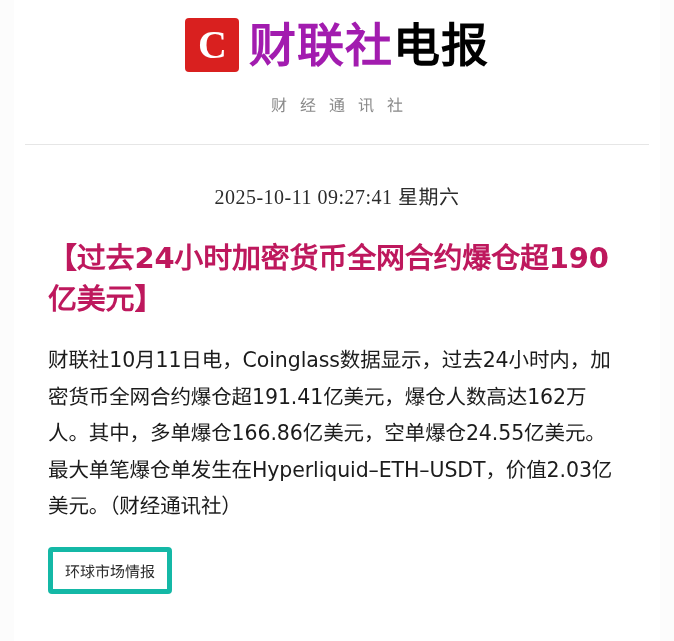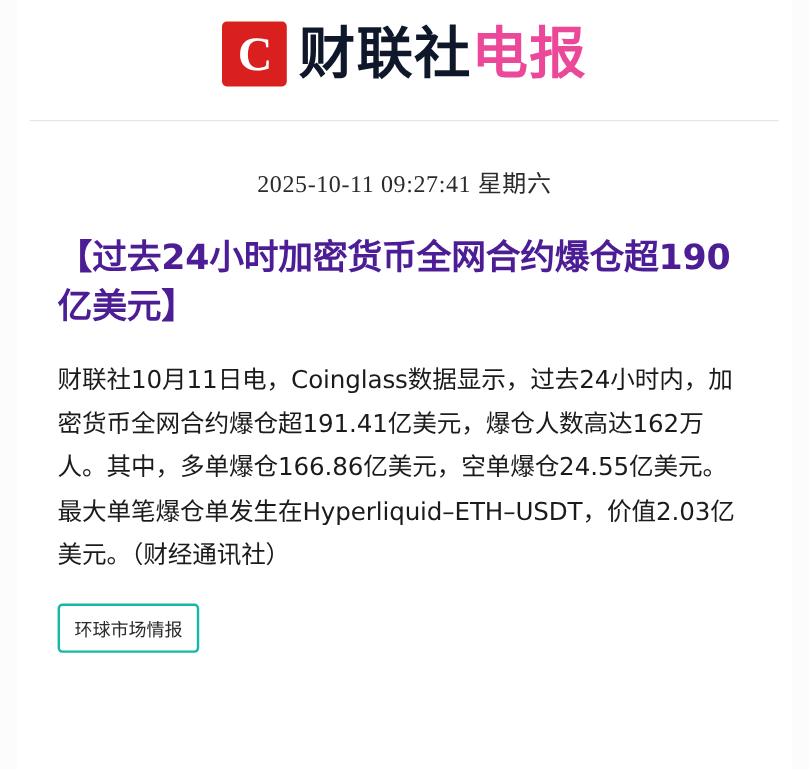--- a/index.html
+++ b/index.html
@@ -56,22 +56,22 @@
   }
   .logo-text {
     display: flex;
     align-items: baseline;
     font-size: 47px;
     font-weight: bold;
     line-height: 1;
     letter-spacing: 1px;
     font-family: "DejaVu Sans", "Liberation Sans", sans-serif;
   }
-  .logo-text .dark { color: #0f172a; }
-  .logo-text .red  { color: #ec4899; }
+  .logo-text .dark { color: #a21caf; }
+  .logo-text .red  { color: #000000; }
 
   .sub-slogan {
     margin-top: 20px;
     font-size: 16px;
     color: #8a8a8a;
     letter-spacing: 13px;
     padding-left: 13px;
     font-family: "DejaVu Sans", "Liberation Sans", sans-serif;
   }
 
@@ -93,39 +93,39 @@
     font-size: 20px;
     color: #2b2b2b;
     font-family: "Liberation Serif", "DejaVu Serif", serif;
     letter-spacing: 0.5px;
   }
   .headline {
     margin-top: 28px;
     font-size: 29px;
     font-weight: bold;
     line-height: 1.42;
-    color: #4c1d95;
+    color: #be185d;
     font-family: "DejaVu Sans", "Liberation Sans", sans-serif;
     letter-spacing: -0.2px;
   }
   .body-text {
     margin-top: 22px;
     font-size: 20.5px;
     line-height: 1.78;
     color: #1b1b1b;
     font-family: "DejaVu Sans", "Liberation Sans", sans-serif;
     letter-spacing: -0.1px;
   }
   .tags {
     margin-top: 22px;
     display: flex;
     gap: 10px;
   }
   .tag {
-    border: 2px solid #14b8a6;
+    border: 5px solid #14b8a6;
     border-radius: 4px;
     padding: 8px 12px;
     font-size: 15px;
     color: #2b2b2b;
     background: #ffffff;
     font-family: "DejaVu Sans", "Liberation Sans", sans-serif;
     white-space: nowrap;
   }
 
   
@@ -149,20 +149,21 @@
   <div class="masthead">
     <div class="logo-row">
       <div class="logo-mark">
         <span>C</span>
       </div>
       <div class="logo-text">
         <span class="dark">财联社</span>
           <span class="red">电报</span>
       </div>
     </div>
+    <div class="sub-slogan">财经通讯社</div>
     <div class="divider"></div>
   </div>
 
   <div class="article">
     <div class="timestamp">2025-10-11 09:27:41 星期六</div>
     <h1 class="headline">【过去24小时加密货币全网合约爆仓超190亿美元】</h1>
     <p class="body-text">财联社10月11日电，Coinglass数据显示，过去24小时内，加密货币全网合约爆仓超191.41亿美元，爆仓人数高达162万人。其中，多单爆仓166.86亿美元，空单爆仓24.55亿美元。最大单笔爆仓单发生在Hyperliquid–ETH–USDT，价值2.03亿美元。（财经通讯社）</p>
     <div class="tags">
       <div class="tag">环球市场情报</div>
     </div>

